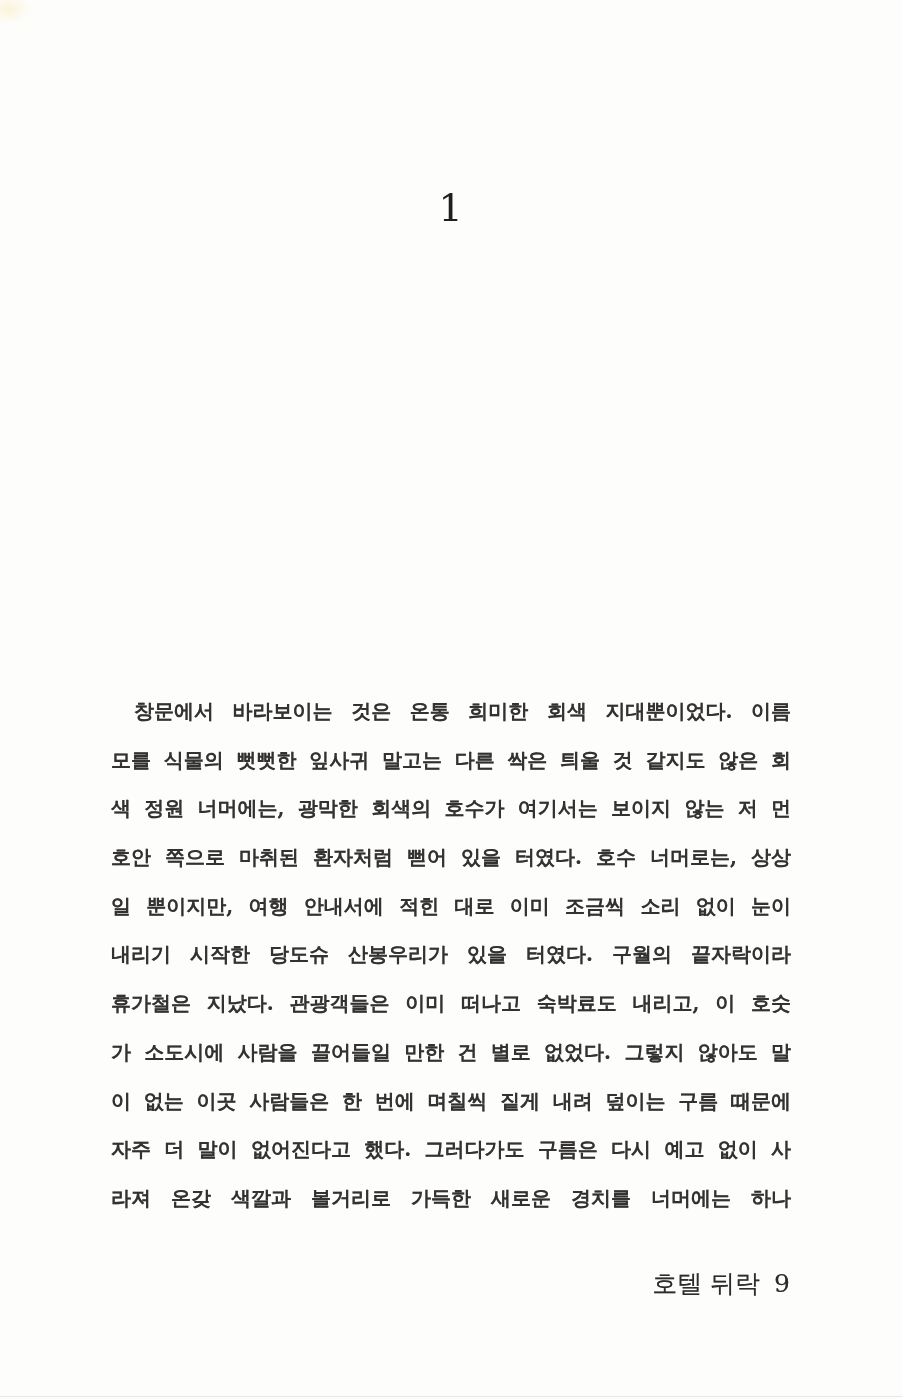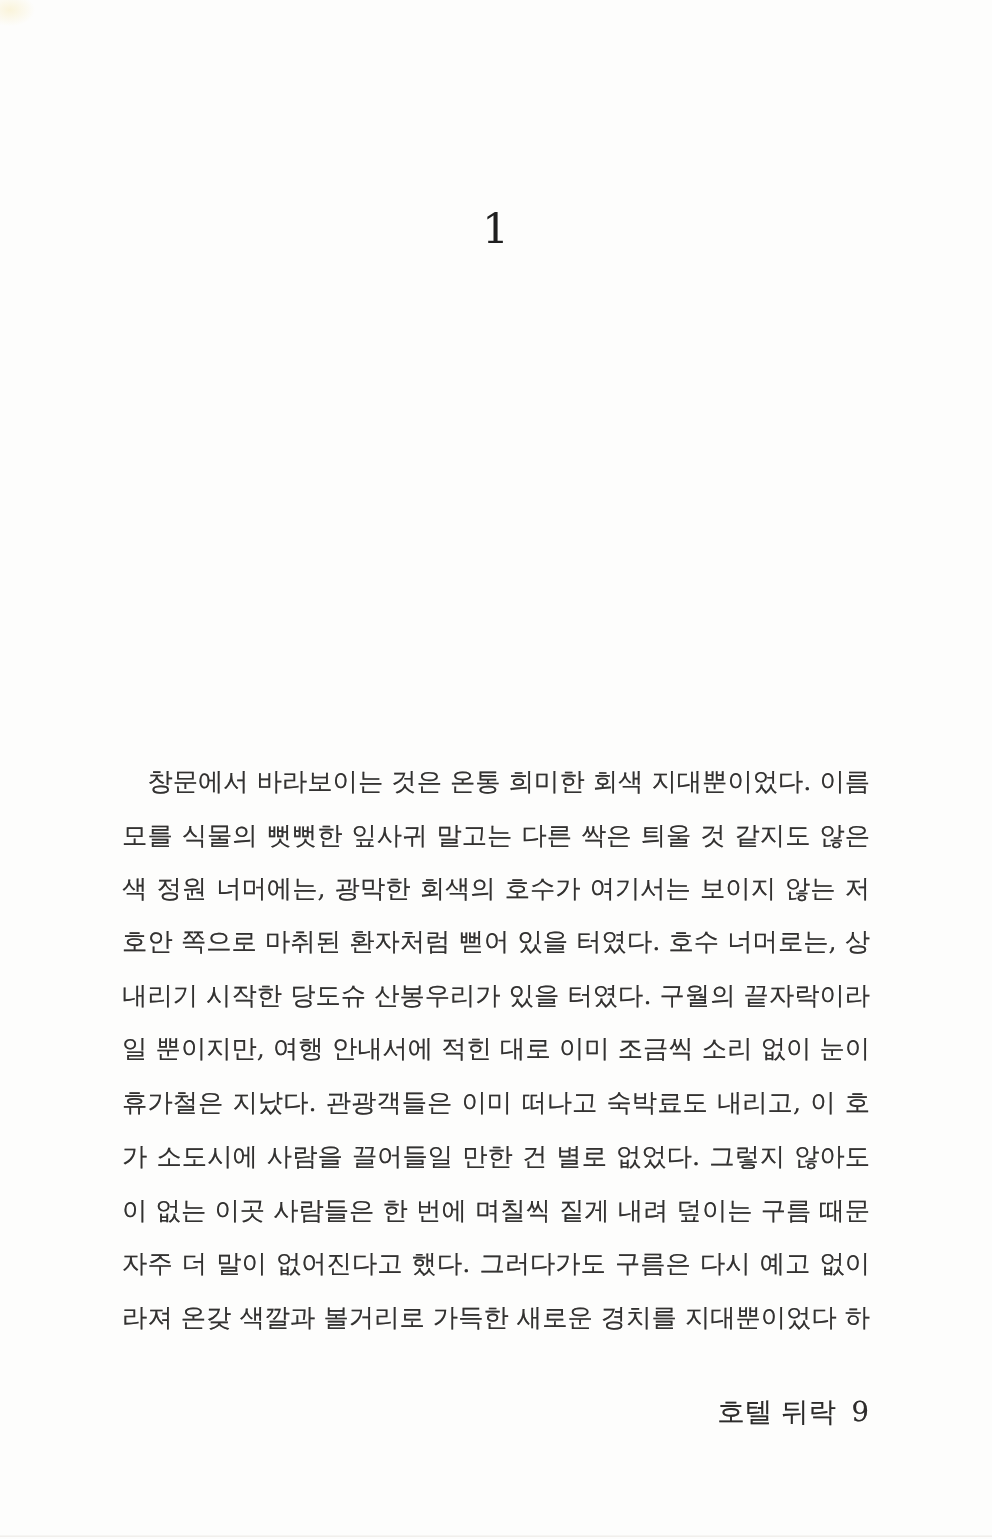--- a/index.html
+++ b/index.html
@@ -43,25 +43,26 @@
     font-size: 38px;
     line-height: 44px;
     color: #1f1f1f;
     letter-spacing: 1px;
   }
   .body-text {
     position: absolute;
     left: 111px;
     top: 687px;
     width: 680px;
-    font-size: 23px;
+    font-size: 20px;
     line-height: 48.7px;
     color: #333231;
     text-shadow: 0 0 0.5px rgba(70,70,70,0.55);
     word-spacing: -1.5px;
+    font-weight: bold;
   }
   .text-line {
     text-align: justify;
     text-align-last: justify;
     height: 48.7px;
     overflow: hidden;
     white-space: normal;
   }
   .text-line.first {
     text-indent: 23px;
@@ -86,27 +87,27 @@
 
   <div class="smudge-top-left"></div>
 
   <div class="chapter-number">1</div>
 
   <div class="body-text">
     <div class="text-line first">창문에서 바라보이는 것은 온통 희미한 회색 지대뿐이었다. 이름</div>
     <div class="text-line">모를 식물의 뻣뻣한 잎사귀 말고는 다른 싹은 틔울 것 같지도 않은 회</div>
     <div class="text-line">색 정원 너머에는, 광막한 회색의 호수가 여기서는 보이지 않는 저 먼</div>
     <div class="text-line">호안 쪽으로 마취된 환자처럼 뻗어 있을 터였다. 호수 너머로는, 상상</div>
+    <div class="text-line">일 뿐이지만, 여행 안내서에 적힌 대로 이미 조금씩 소리 없이 눈이</div>
     <div class="text-line">내리기 시작한 당도슈 산봉우리가 있을 터였다. 구월의 끝자락이라</div>
-    <div class="text-line">일 뿐이지만, 여행 안내서에 적힌 대로 이미 조금씩 소리 없이 눈이</div>
     <div class="text-line">휴가철은 지났다. 관광객들은 이미 떠나고 숙박료도 내리고, 이 호숫</div>
     <div class="text-line">가 소도시에 사람을 끌어들일 만한 건 별로 없었다. 그렇지 않아도 말</div>
     <div class="text-line">이 없는 이곳 사람들은 한 번에 며칠씩 짙게 내려 덮이는 구름 때문에</div>
     <div class="text-line">자주 더 말이 없어진다고 했다. 그러다가도 구름은 다시 예고 없이 사</div>
-    <div class="text-line">라져 온갖 색깔과 볼거리로 가득한 새로운 경치를 지대뿐이었다 하나</div>
+    <div class="text-line">라져 온갖 색깔과 볼거리로 가득한 새로운 경치를 너머에는 하나</div>
   </div>
 
   <div class="page-footer">
     <span class="book-title">호텔 뒤락</span><span class="page-number">9</span>
   </div>
 
   <div class="bottom-hairline"></div>
 
 </div>
 

